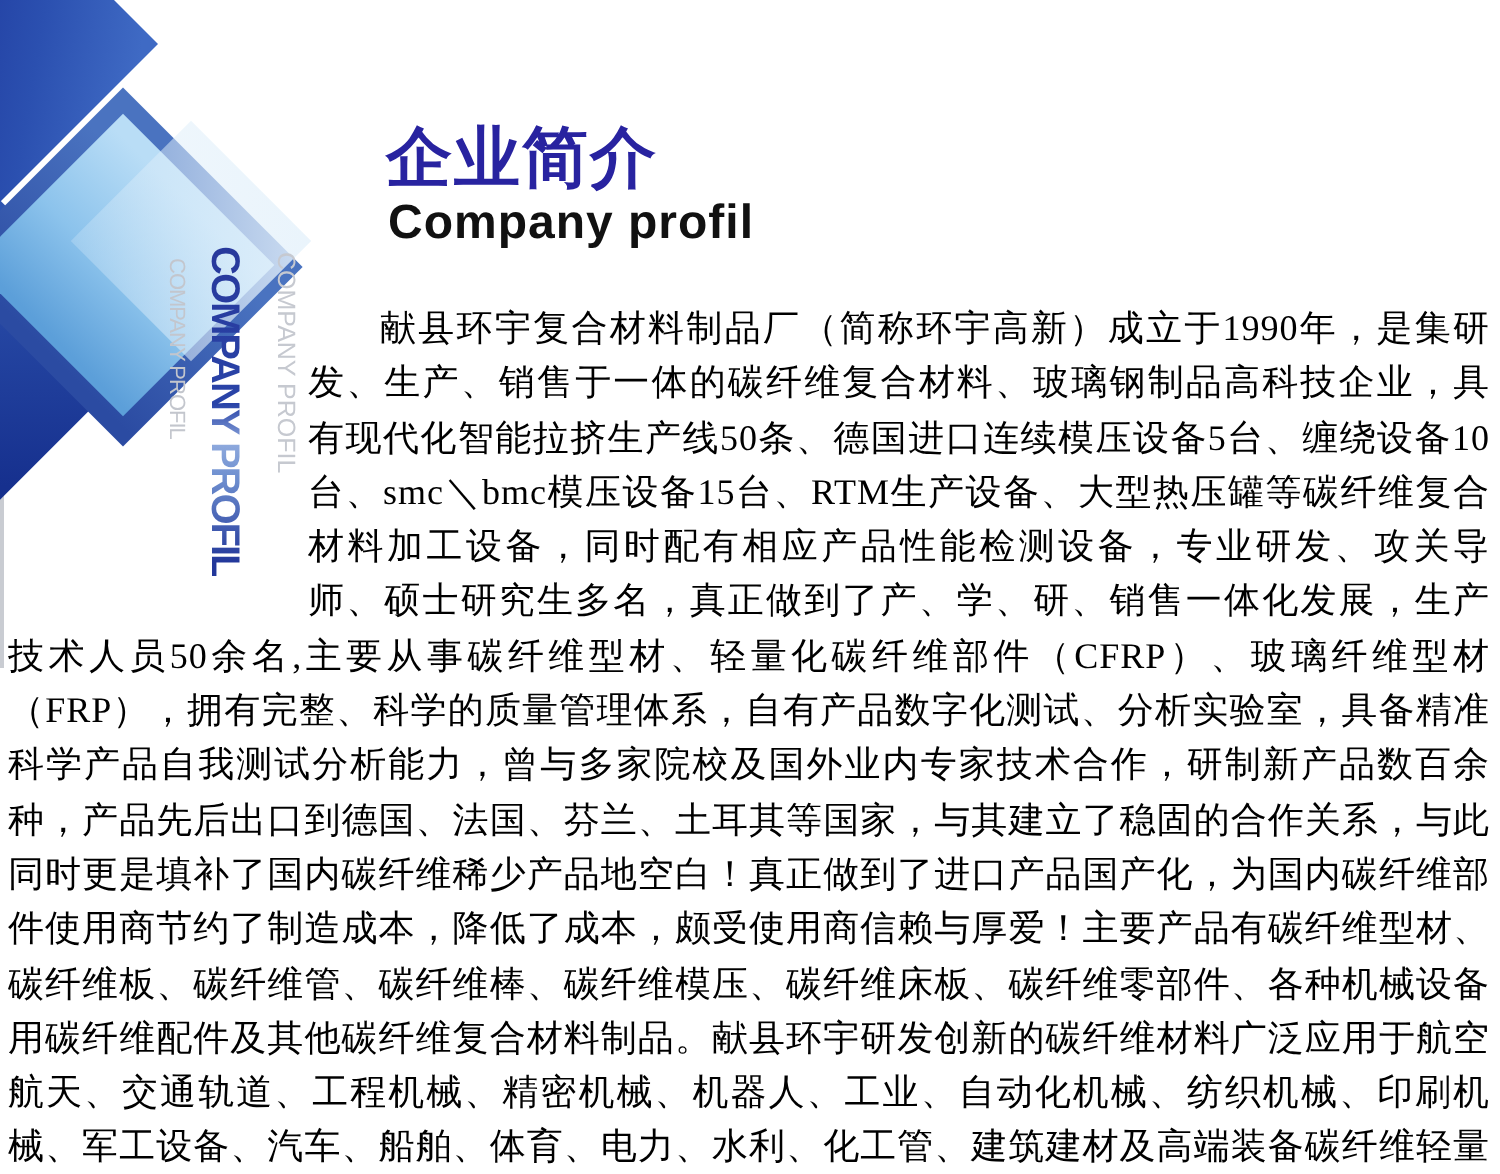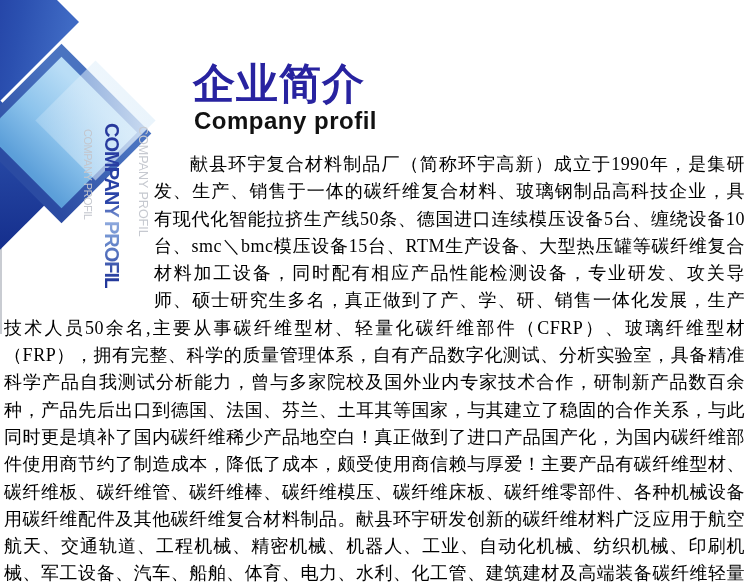--- a/index.html
+++ b/index.html
@@ -62,21 +62,21 @@
     left:100px;top:123px;font-size:20px;font-weight:bold;letter-spacing:-1px;
     background:linear-gradient(180deg,#27389b 0%,#2a44a8 48%,#8ea9dd 60%,#6f90d0 70%,#22379a 96%);
     -webkit-background-clip:text;background-clip:text;
     color:transparent;-webkit-text-fill-color:transparent;
   }
   .v3{left:136px;top:126px;font-size:12.5px;letter-spacing:0px;color:#c6c9d0;}
 
   
   .header{position:absolute;left:193px;top:62px;z-index:6;}
   .title-cn{
-    margin:0;font-weight:700;font-size:42px;line-height:1.05;
+    margin:0;font-weight:700;font-size:33px;line-height:1.05;
     letter-spacing:1px;color:#2823a0;
     font-family:Liberation Sans, sans-serif;
   }
   .title-en{
     margin:2px 0 0 1px;font-weight:700;font-size:24px;line-height:1.1;
     letter-spacing:0.5px;color:#111111;
     font-family:"Liberation Sans","DejaVu Sans",sans-serif;
   }
 
   

